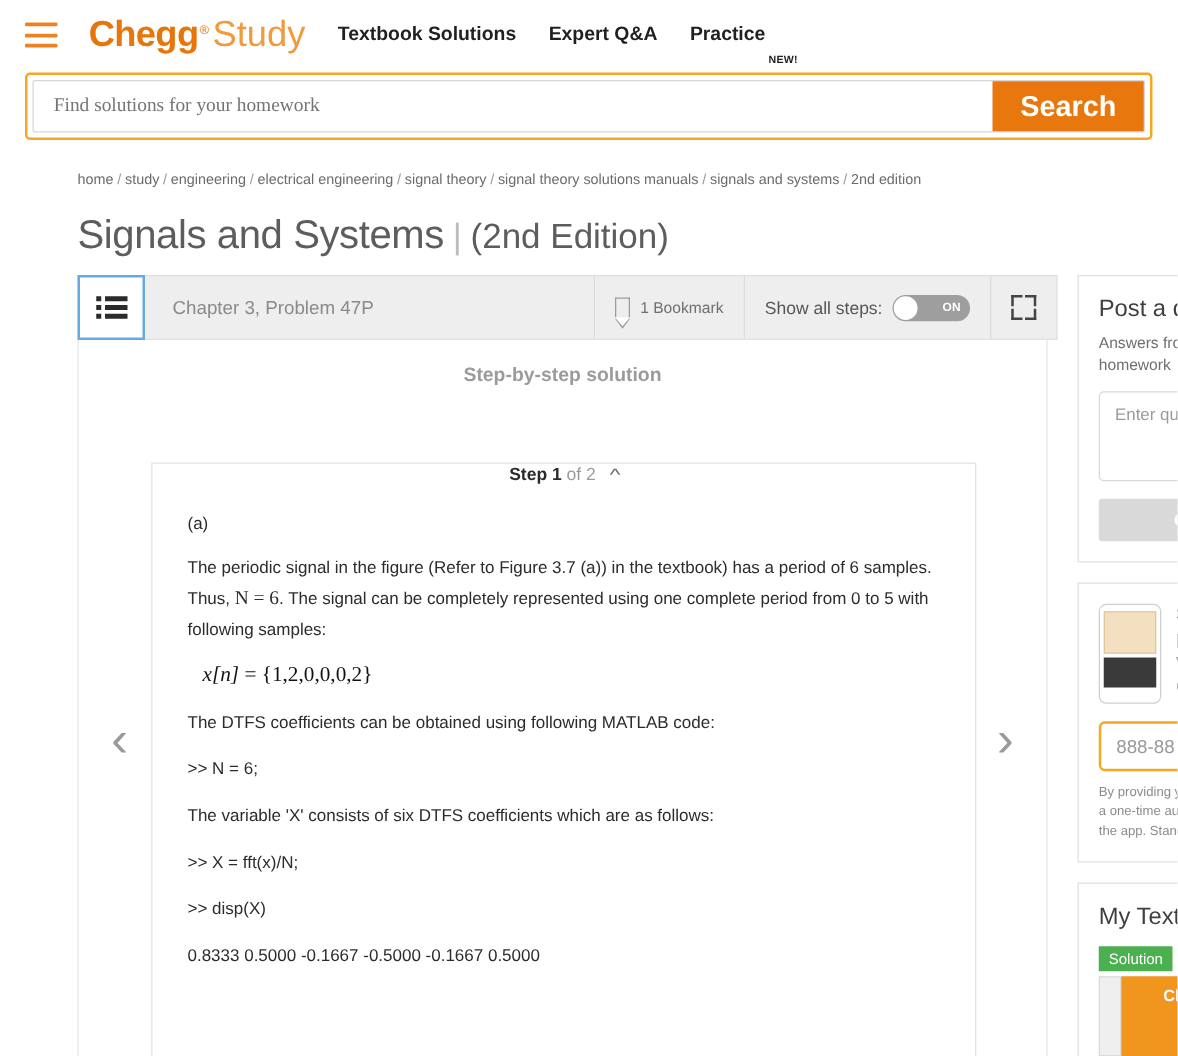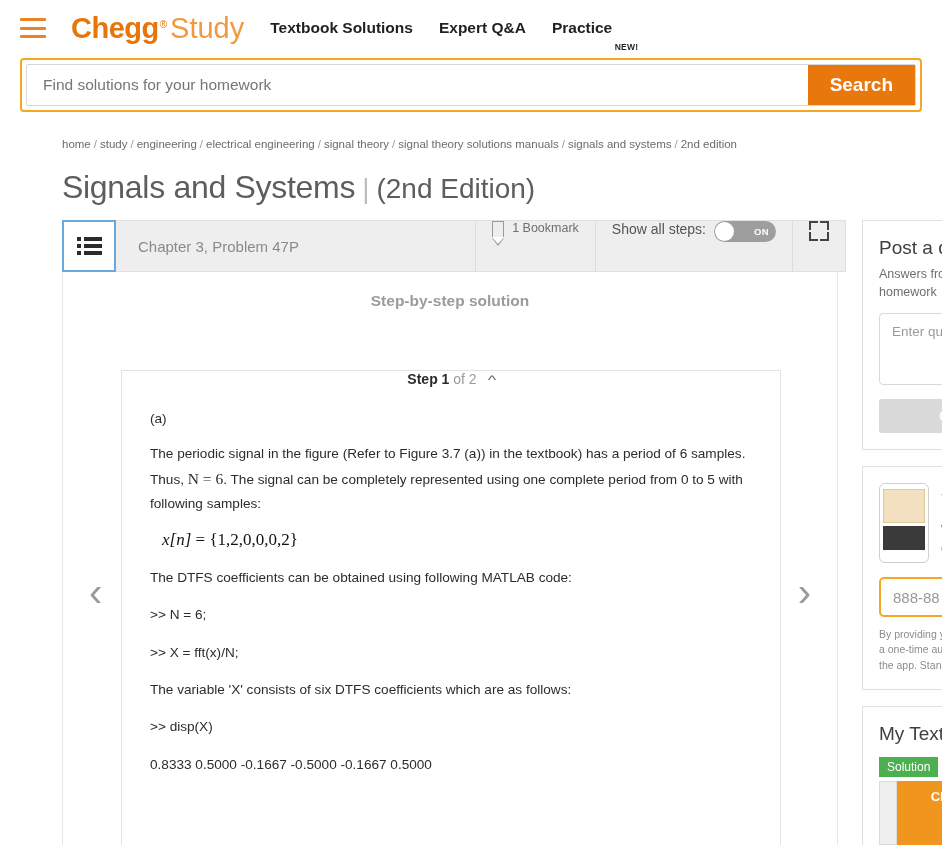--- a/index.html
+++ b/index.html
@@ -21,22 +21,22 @@
   .logo-chegg { font-size: 29px; font-weight: bold; color:#E8750A; letter-spacing:-0.5px; }
   .logo-reg { font-size: 10px; color:#E8750A; position:relative; top:-10px; margin:0 1px; }
   .logo-study { font-size: 29px; font-weight: 400; color:#F09A3E; margin-left:2px; }
   .nav { display:flex; align-items:baseline; margin-left: 26px; gap: 26px; }
   .nav-item { font-size: 15.5px; font-weight: bold; color:#231F20; cursor:pointer; position:relative; white-space:nowrap; }
   .nav-badge { font-size: 8.5px; font-weight:bold; color:#231F20; position:absolute; top:-9px; right:-26px; letter-spacing:0.2px;margin-top:32px; }
 
   
   .search-wrap { margin: 2px 20px 0 20px; border: 2px solid #F5A623; border-radius: 4px; padding: 4px; height: 54px; display:flex; align-items:stretch; }
   .search-inner { flex:1; display:flex; border:1px solid #d6d6d6; border-radius:2px; background:#fff; }
-  .search-input { flex:1; border:none; outline:none; font-size:15.5px; color:#888; padding: 0 16px; font-family:Liberation Sans, sans-serif; background:transparent; }
-  .search-btn { background:#E8770D; color:#fff; border:none; font-size:19px; font-weight:bold; padding: 0 22px; cursor:pointer; font-family:"Liberation Sans", sans-serif; }
+  .search-input { flex:1; border:none; outline:none; font-size:15.5px; color:#888; padding: 0 16px; font-family:Liberation Serif, serif; background:transparent; }
+  .search-btn { background:#E8770D; color:#fff; border:none; font-size:23px; font-weight:bold; padding: 0 22px; cursor:pointer; font-family:"Liberation Sans", sans-serif; }
 
   
   .breadcrumb { margin: 26px 0 0 62px; font-size: 11.5px; color:#6b6b6b; white-space:nowrap; }
   .breadcrumb span { cursor:pointer; }
   .bc-sep { color:#9a9a9a; margin: 0 3px; }
 
   
   .title-row { margin: 19px 0 0 62px; display:flex; align-items:baseline; }
   .title-main { font-size: 32px; color:#5d5d5d; font-weight:400; letter-spacing:-0.3px; }
   .title-div { color:#bdbdbd; font-size:28px; margin: 0 7px; font-weight:300; }
@@ -47,21 +47,21 @@
 
   
   .content-area { position:relative; margin-top: 14px; }
   .toolbar { position:absolute; left:62px; top:0; width: 784px; height:52px; background:#eeeeee; border:1px solid #e0e0e0; display:flex; align-items:stretch; }
   .tb-listbtn { width:54px; background:#fff; border:2px solid #6aa8e0; display:flex; align-items:center; justify-content:center; margin:-1px 0 -1px -1px; cursor:pointer; }
   .list-ic { display:flex; flex-direction:column; gap:3px; }
   .list-ic-row { display:flex; align-items:center; gap:3px; }
   .list-ic-row i { display:block; width:4px; height:4px; background:#2b2b2b; }
   .list-ic-row b { display:block; width:18px; height:4px; background:#2b2b2b; }
   .tb-label { flex:1; display:flex; align-items:center; padding-left:22px; font-size:15px; color:#8a8a8a; }
-  .tb-cell { display:flex; justify-content:center; border-left:1px solid #dcdcdc; padding: 0 16px; gap:8px; font-size:12.5px; color:#6f6f6f; cursor:pointer; }
+  .tb-cell { display:flex; align-items:center; justify-content:center; border-left:1px solid #dcdcdc; padding: 0 16px; gap:8px; font-size:12.5px; color:#6f6f6f; cursor:pointer; }
   .bm-ic { width:12px; height:16px; border:1.6px solid #9b9b9b; border-bottom:none; position:relative; }
   .bm-ic:after { content:''; position:absolute; left:-1.6px; bottom:-7px; border-left:6.8px solid transparent; border-right:6.8px solid transparent; border-top:7px solid #fff; }
   .bm-ic:before { content:''; position:absolute; left:-1.6px; bottom:-9px; border-left:6.8px solid transparent; border-right:6.8px solid transparent; border-top:8px solid #9b9b9b; }
   .toggle { width:62px; height:21px; background:#9e9e9e; border-radius:11px; position:relative; display:flex; align-items:center; cursor:pointer; }
   .toggle .knob { width:19px; height:19px; border-radius:50%; background:#fff; margin-left:1px; }
   .toggle .tg-txt { font-size:9.5px; font-weight:bold; color:#fff; margin-left:20px; letter-spacing:0.3px; }
   .expand-ic { width:20px; height:20px; position:relative; }
   .expand-ic i { position:absolute; width:9px; height:9px; border:2px solid #444; }
   .expand-ic i:nth-child(1){ top:0; left:0; border-right:none; border-bottom:none; }
   .expand-ic i:nth-child(2){ top:0; right:0; border-left:none; border-bottom:none; }
@@ -214,22 +214,22 @@
             <span>The periodic signal in the figure (Refer to Figure 3.7 (a)) in the textbook) has a period of 6 samples. Thus,</span>
             <span class="inl">N = 6</span><span>. The signal can be completely represented using one complete period from 0 to 5 with following samples:</span>
           </p>
           <div class="math">
             <span>x[n]</span>
             <span class="nonit">=</span>
             <span class="nonit">{1,2,0,0,0,2}</span>
           </div>
           <p class="p">The DTFS coefficients can be obtained using following MATLAB code:</p>
           <p class="p">&gt;&gt; N = 6;</p>
+          <p class="p">The variable 'X' consists of six DTFS coefficients which are as follows:</p>
           <p class="p">&gt;&gt; X = fft(x)/N;</p>
-          <p class="p">The variable 'X' consists of six DTFS coefficients which are as follows:</p>
           <p class="p">&gt;&gt; disp(X)</p>
           <p class="p">0.8333 0.5000 -0.1667 -0.5000 -0.1667 0.5000</p>
 
         </div>
       </div>
 
     </div>
 
     <div class="sidebar">
       <div class="side-card">

